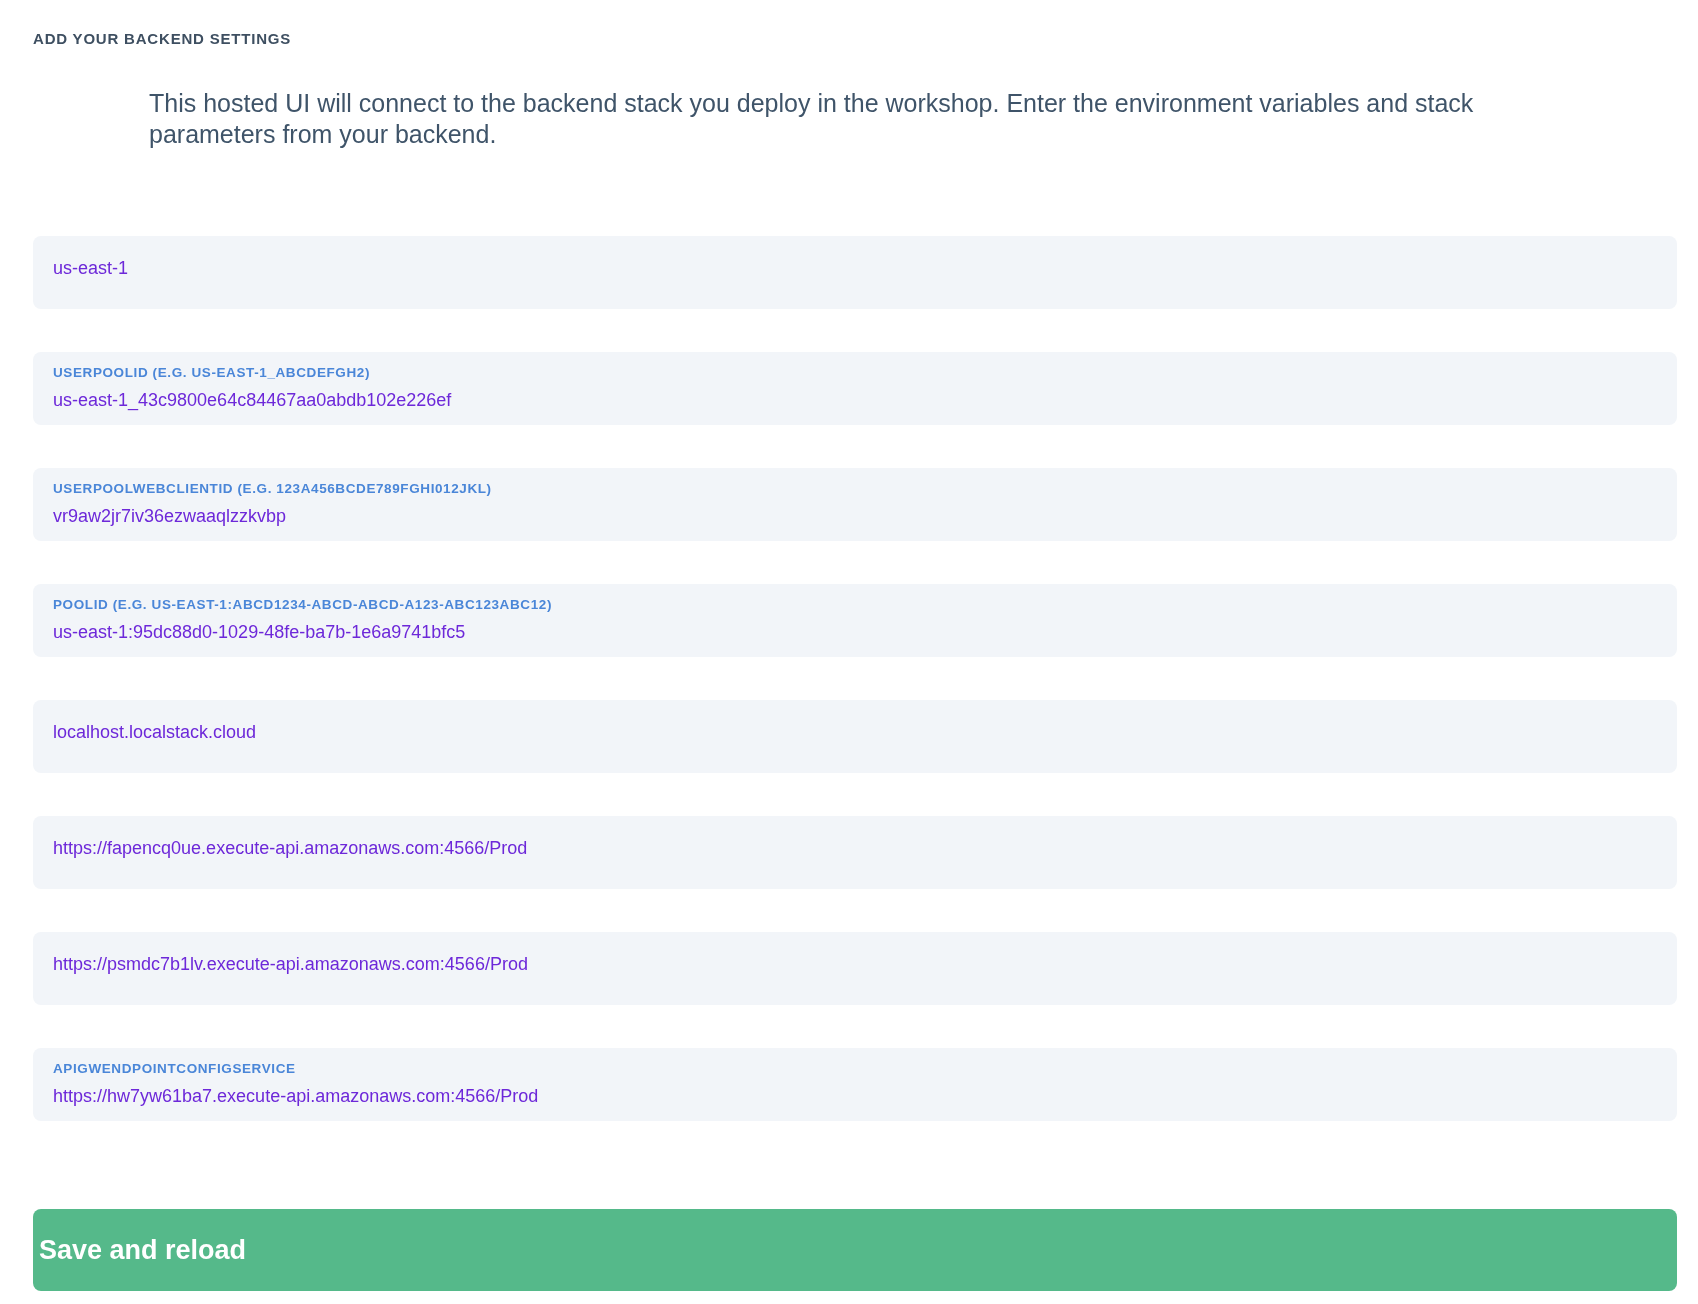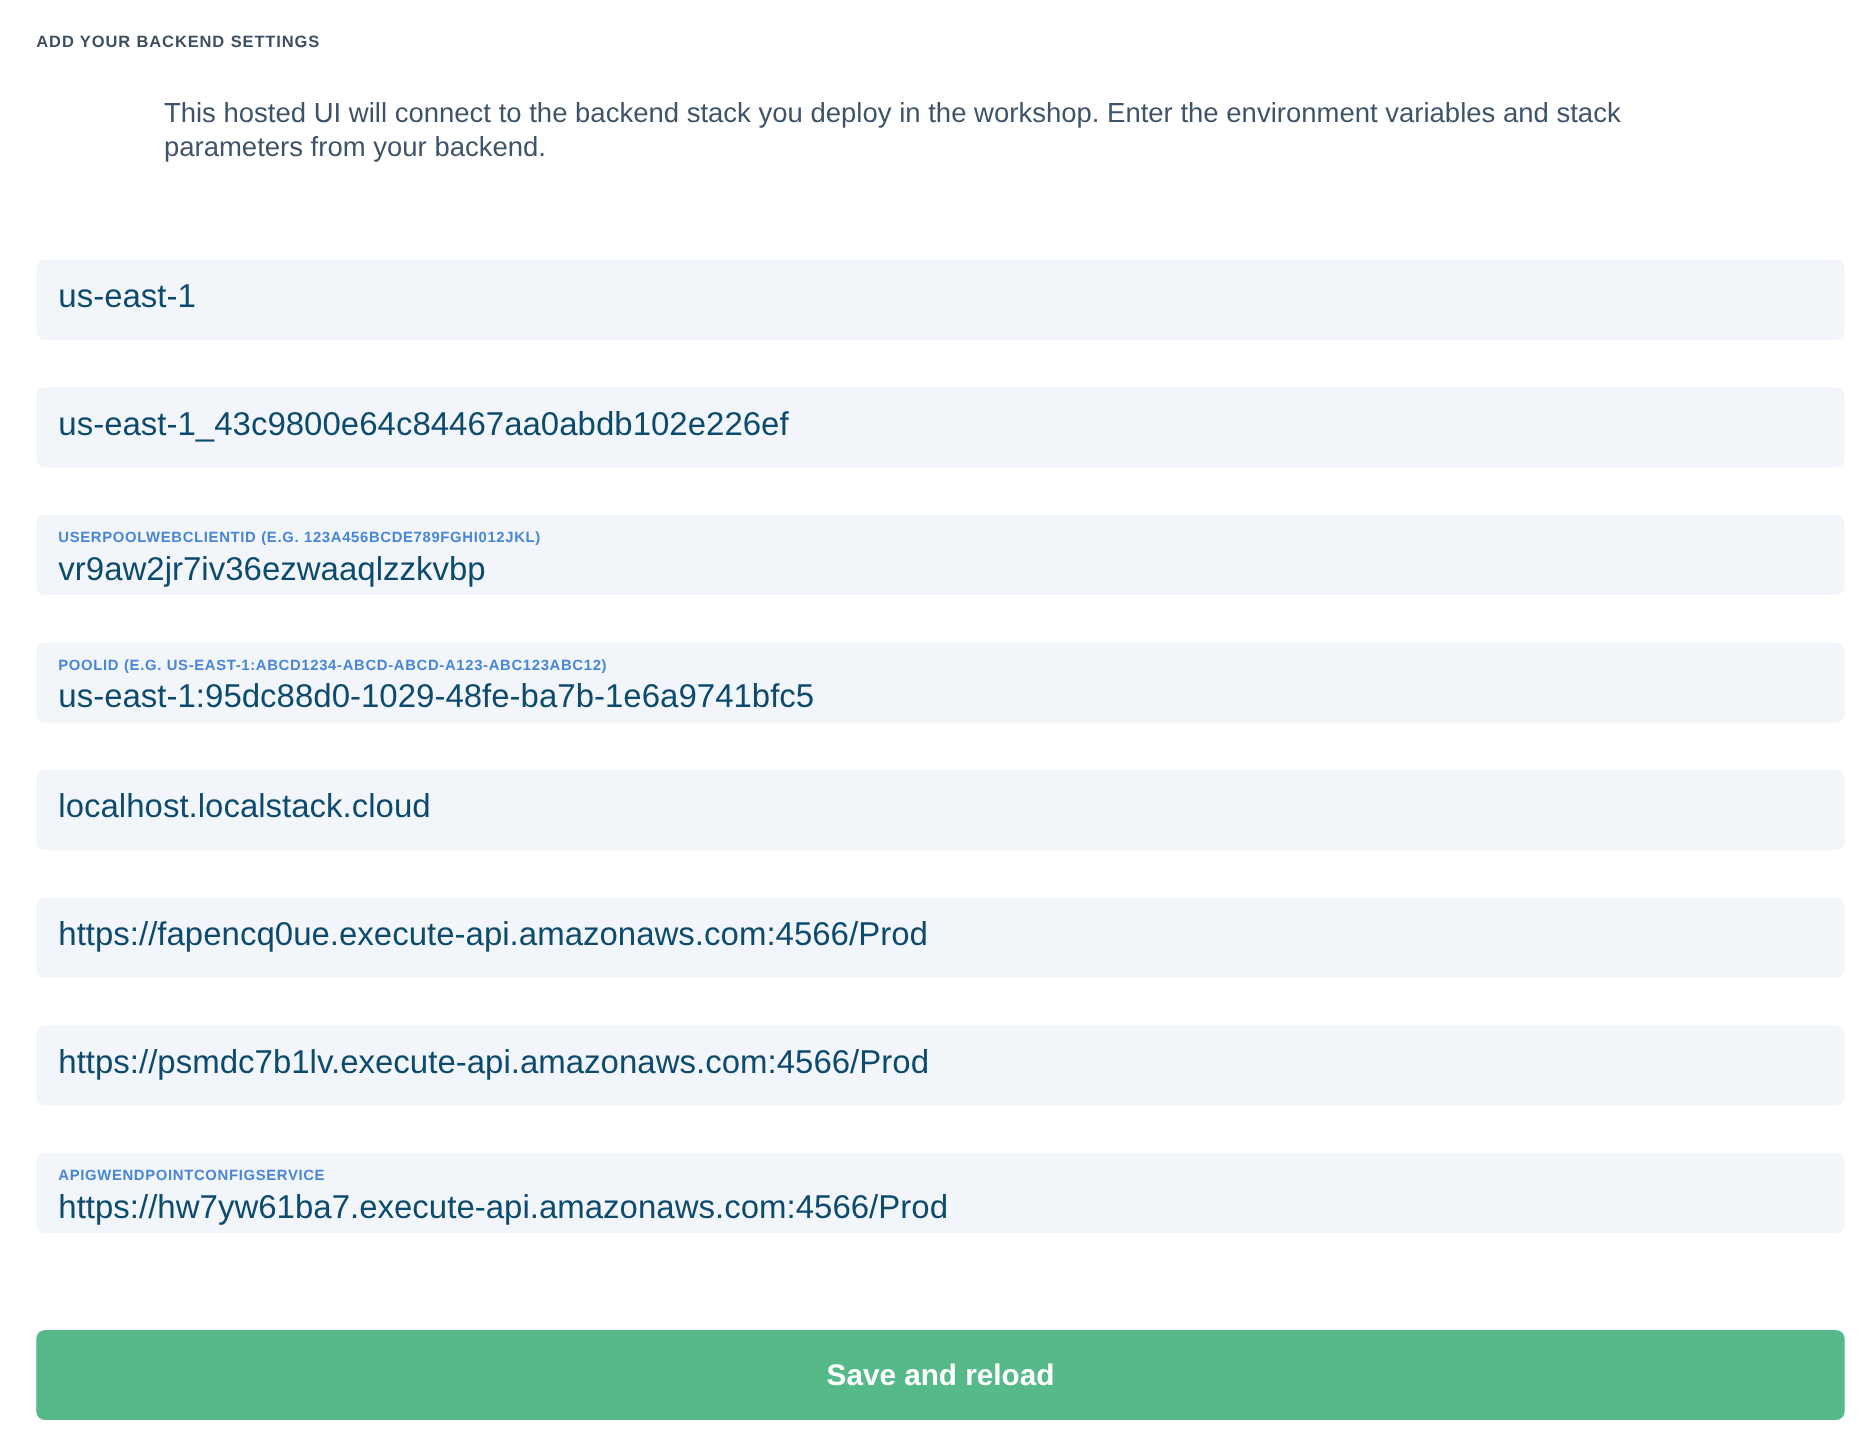--- a/index.html
+++ b/index.html
@@ -54,53 +54,54 @@
   }
   .field-input {
     display: block;
     width: 100%;
     margin-top: 4px;
     padding: 0;
     border: none;
     outline: none;
     background: transparent;
     font-family: "Liberation Sans", sans-serif;
-    font-size: 30px;
+    font-size: 18px;
     line-height: 30px;
-    color: #0c4a6e;
+    color: #6d28d9;
   }
   .save-button {
     display: block;
     width: 1644px;
     margin: 88px 0 0 33px;
     height: 82px;
     border: none;
     border-radius: 8px;
     background: #55b98a;
     color: #ffffff;
     font-family: "Liberation Sans", sans-serif;
     font-size: 27px;
     font-weight: 700;
-    text-align: center;
+    text-align: left;
     cursor: pointer;
   }
 </style>
 </head>
 <body>
 
 <div class="page-title">ADD YOUR BACKEND SETTINGS</div>
 
 <div class="page-subtitle">This hosted UI will connect to the backend stack you deploy in the workshop. Enter the environment variables and stack parameters from your backend.</div>
 
 <div class="fields">
   <div class="field">
     <input class="field-input" type="text" value="us-east-1" style="">
   </div>
 
   <div class="field">
+    <label class="field-label">USERPOOLID (E.G. US-EAST-1_ABCDEFGH2)</label>
     <input class="field-input" type="text" value="us-east-1_43c9800e64c84467aa0abdb102e226ef" style="">
   </div>
 
   <div class="field">
     <label class="field-label">USERPOOLWEBCLIENTID (E.G. 123A456BCDE789FGHI012JKL)</label>
     <input class="field-input" type="text" value="vr9aw2jr7iv36ezwaaqlzzkvbp" style="">
   </div>
 
   <div class="field">
     <label class="field-label">POOLID (E.G. US-EAST-1:ABCD1234-ABCD-ABCD-A123-ABC123ABC12)</label>

